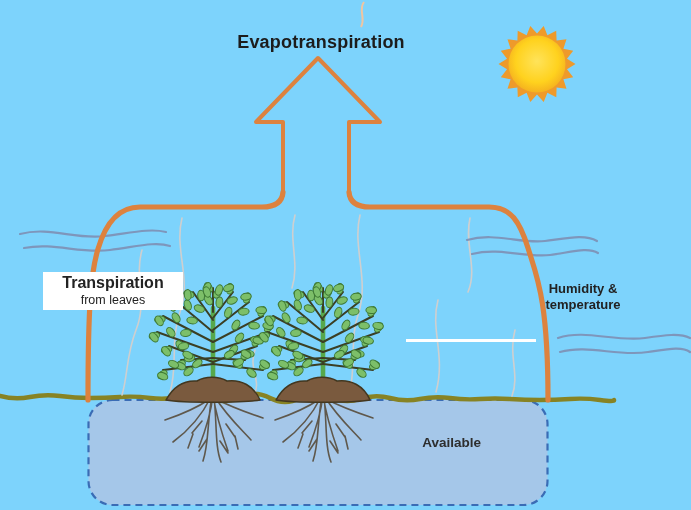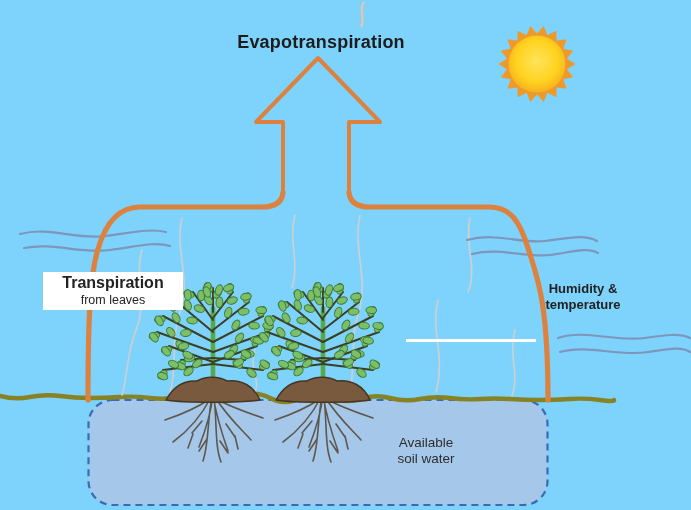--- a/index.html
+++ b/index.html
@@ -12,21 +12,21 @@
   .lbl .l1{display:block;}
   .lbl .l2{display:block;}
   .title{left:206px;top:32px;width:230px;font-size:18px;font-weight:600;letter-spacing:.2px;color:#1c1c1c;}
   .transpiration{left:43px;top:272px;width:140px;background:#fff;padding:1px 0 2px;}
   .transpiration .l1{font-size:16px;font-weight:600;}
   .transpiration .l2{font-size:12.5px;}
   .humidity{left:533px;top:281px;width:100px;font-size:13px;font-weight:600;}
   .evaporation{left:406px;top:339px;width:130px;background:#fff;padding:1px 0 2px;}
   .evaporation .l1{font-size:16px;font-weight:600;}
   .evaporation .l2{font-size:13px;}
-  .soilwater{left:371px;top:435px;width:110px;font-size:13.5px;font-weight:400;color:#2e2e2e;}
+  .soilwater{left:371px;top:435px;width:110px;font-size:13.5px;font-weight:700;color:#2e2e2e;text-align:right;}
 </style>
 </head>
 <body>
 
 <div class="stage">
 
   <svg width="691" height="510" viewBox="0 0 691 510">
     <defs>
       <radialGradient id="sunGrad" cx="50%" cy="45%" r="60%">
         <stop offset="0%" stop-color="#FFE35A"></stop>
@@ -256,16 +256,15 @@
   <div class="lbl transpiration">
     <span class="l1">Transpiration</span>
     <span class="l2">from leaves</span>
   </div>
 
   <div class="lbl evaporation">
   </div>
 
   <div class="lbl soilwater">
     <span class="l1">Available</span>
-    <span class="l2">soil water</span>
   </div>
 
 </div>
 
 </body></html>

